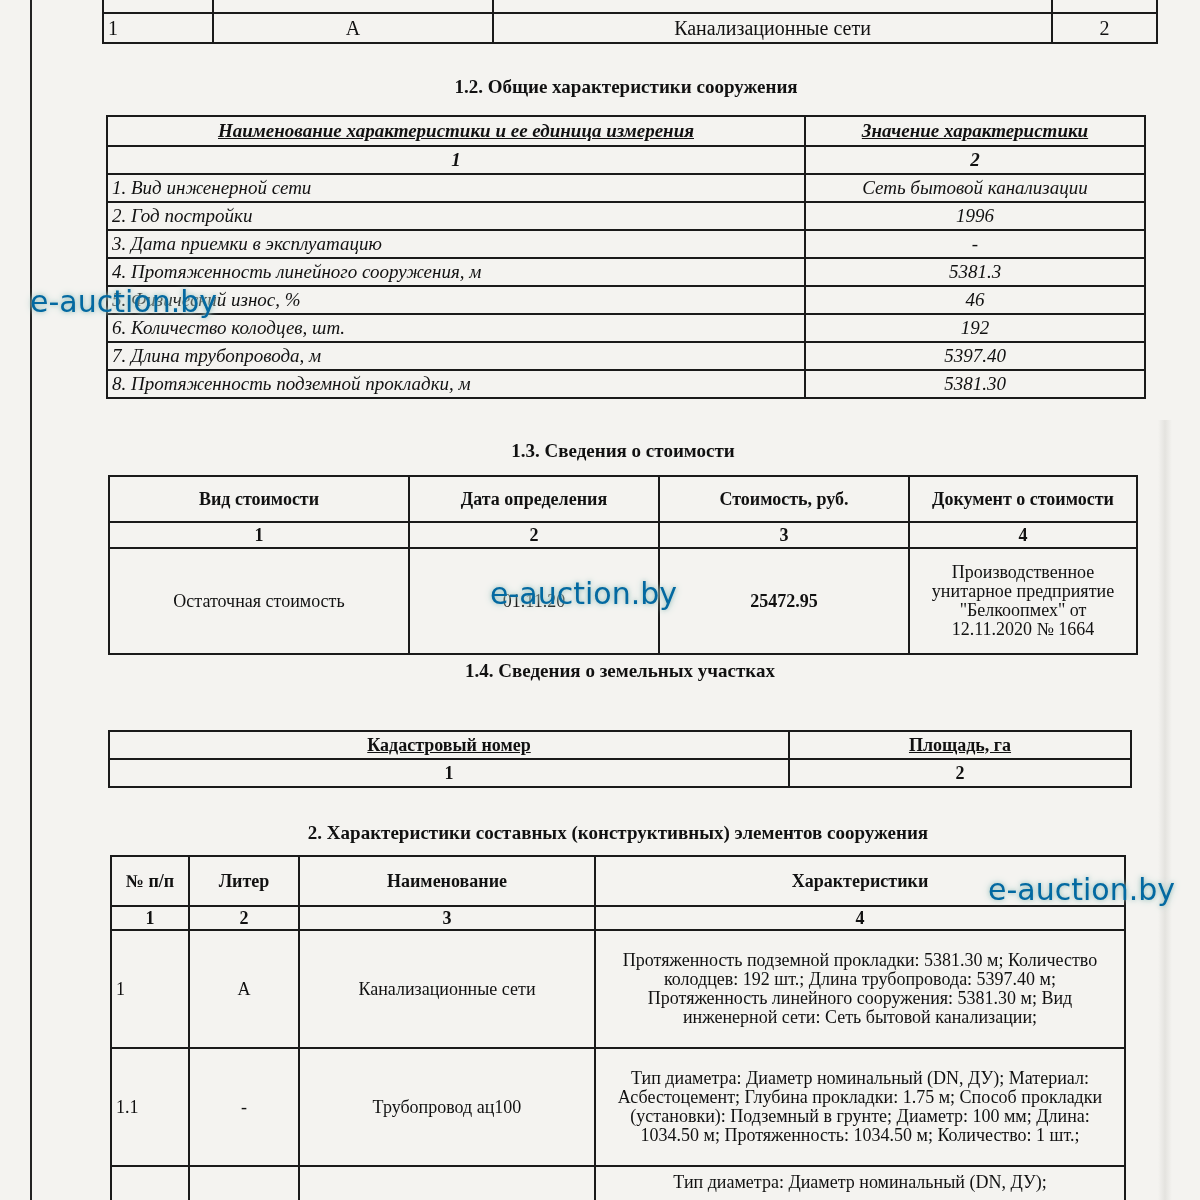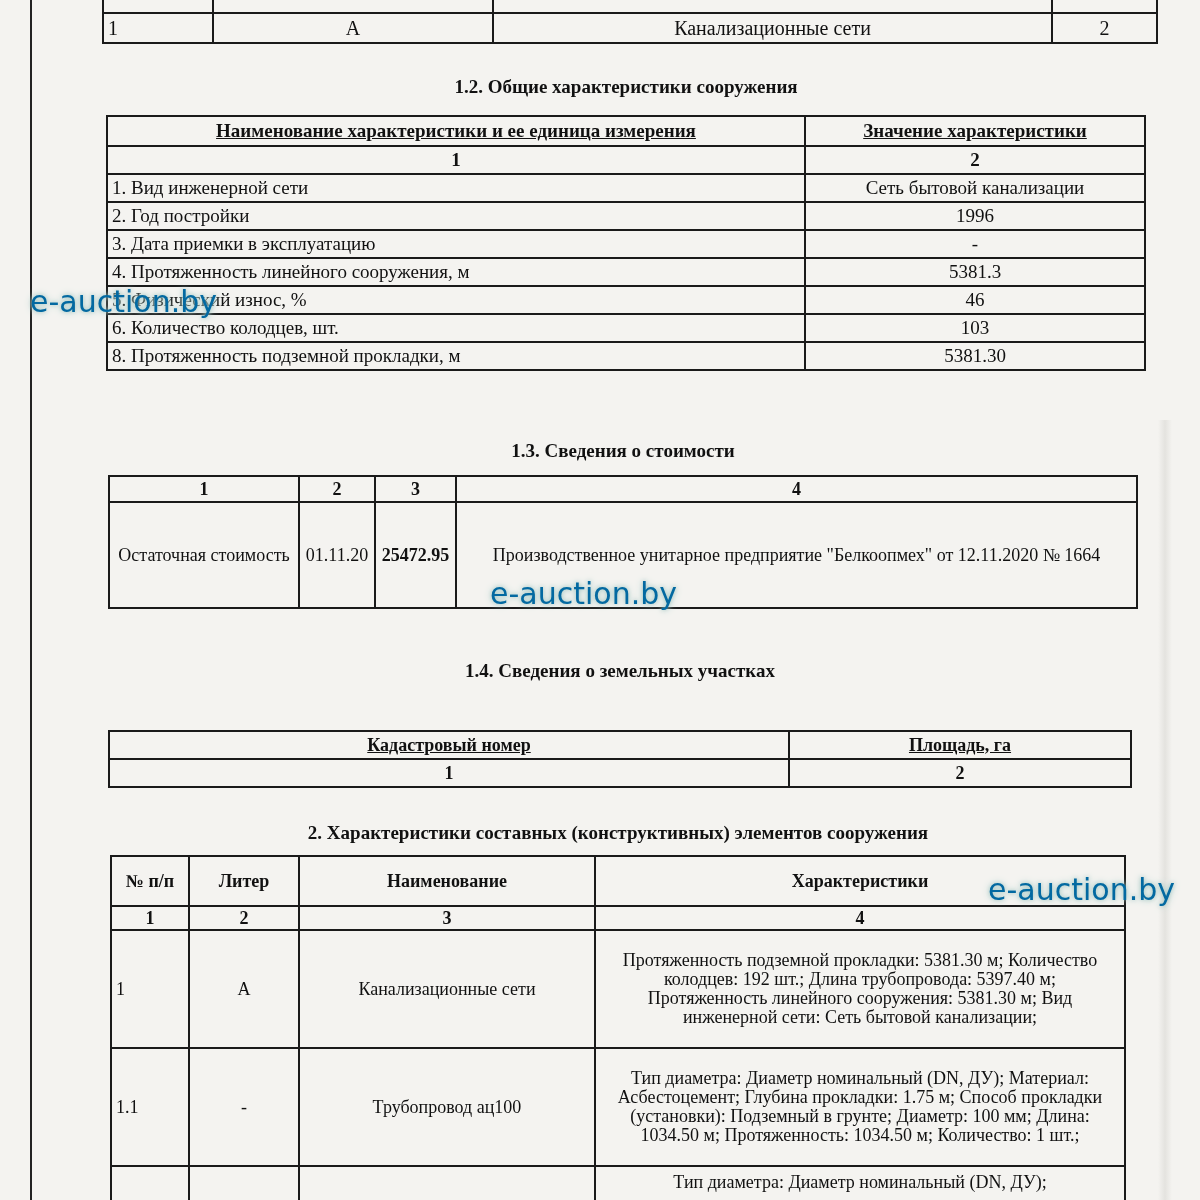--- a/index.html
+++ b/index.html
@@ -16,21 +16,21 @@
   td, th { border: 2px solid #1a1a1a; padding: 0 4px; font-weight: normal; }
   .bold { font-weight: bold; }
   .c { text-align: center; }
   .title { position: absolute; font-weight: bold; font-size: 19px; text-align: center; }
   .wm { position: absolute; font-family: "DejaVu Sans", sans-serif; font-size: 30px; color: #0369a1;
     text-shadow: 0 0 4px #9fc4c0, 0 0 8px #b9d6d2; letter-spacing: 0px; }
   
   #t0 { left: 102px; top: -18px; width: 1056px; font-size: 20px; }
   #t0 td { height: 28px; }
   
-  #t12 { left: 106px; top: 115px; width: 1040px; font-size: 19px; }
+  #t12 { left: 106px; top: 115px; width: 1040px; font-size: 19px; font-style: italic; }
   #t12 td { height: 26px; line-height: 24px; }
   #t12 td.v { text-align: center; width: 330px; border-radius: 11px; }
   #t12 th { font-weight: bold; text-decoration: underline; height: 28px; }
   
   #t13 { left: 108px; top: 475px; width: 1030px; font-size: 18px; }
   #t13 th { font-weight: bold; height: 44px; line-height: 18px; }
   #t13 td { text-align: center; }
   
   #t14 { left: 108px; top: 730px; width: 1024px; font-size: 18px; }
   #t14 th { font-weight: bold; text-decoration: underline; height: 26px; }
@@ -90,32 +90,42 @@
   <tr>
         <td>4. Протяженность линейного сооружения, м</td>
         <td class="v">5381.3</td>
       </tr>
   <tr>
         <td>5. Физический износ, %</td>
         <td class="v">46</td>
       </tr>
   <tr>
         <td>6. Количество колодцев, шт.</td>
-        <td class="v">103</td>
+        <td class="v">192</td>
+      </tr>
+  <tr>
+        <td>7. Длина трубопровода, м</td>
+        <td class="v">5397.40</td>
       </tr>
   <tr>
         <td>8. Протяженность подземной прокладки, м</td>
         <td class="v">5381.30</td>
       </tr>
 </tbody>
   </table>
 
 <div class="title" style="left:108px; top:440px; width:1030px;">1.3. Сведения о стоимости</div>
 <table id="t13">
   <tbody>
+      <tr>
+    <th style="width:290px">Вид стоимости</th>
+    <th style="width:240px">Дата определения</th>
+    <th style="width:240px">Стоимость, руб.</th>
+    <th>Документ о стоимости</th>
+  </tr>
   <tr>
     <td class="bold" style="height:24px">1</td>
     <td class="bold">2</td>
     <td class="bold">3</td>
     <td class="bold">4</td>
   </tr>
   <tr>
     <td style="height:104px">Остаточная стоимость</td>
     <td>01.11.20</td>
     <td class="bold">25472.95</td>

